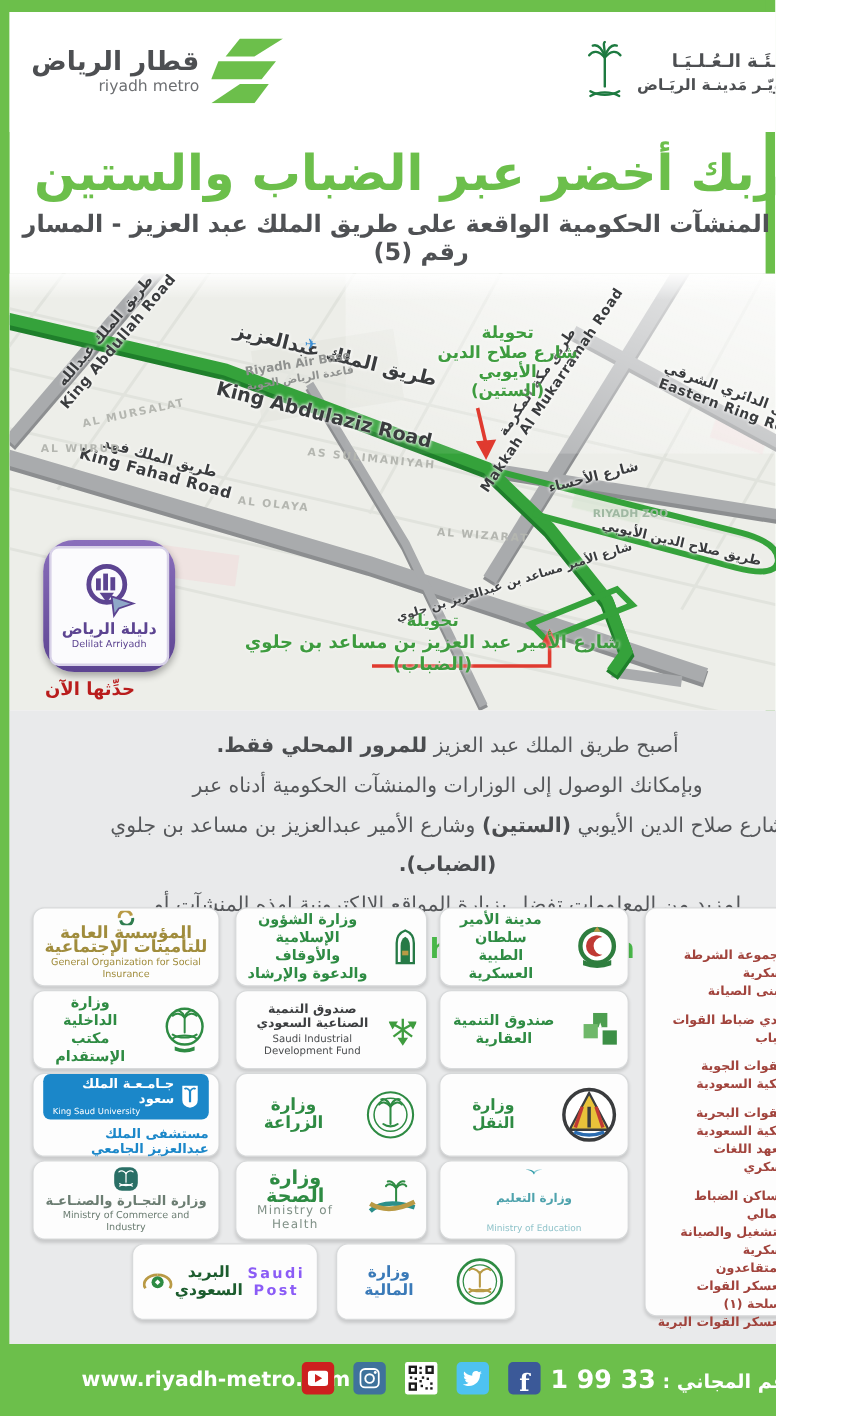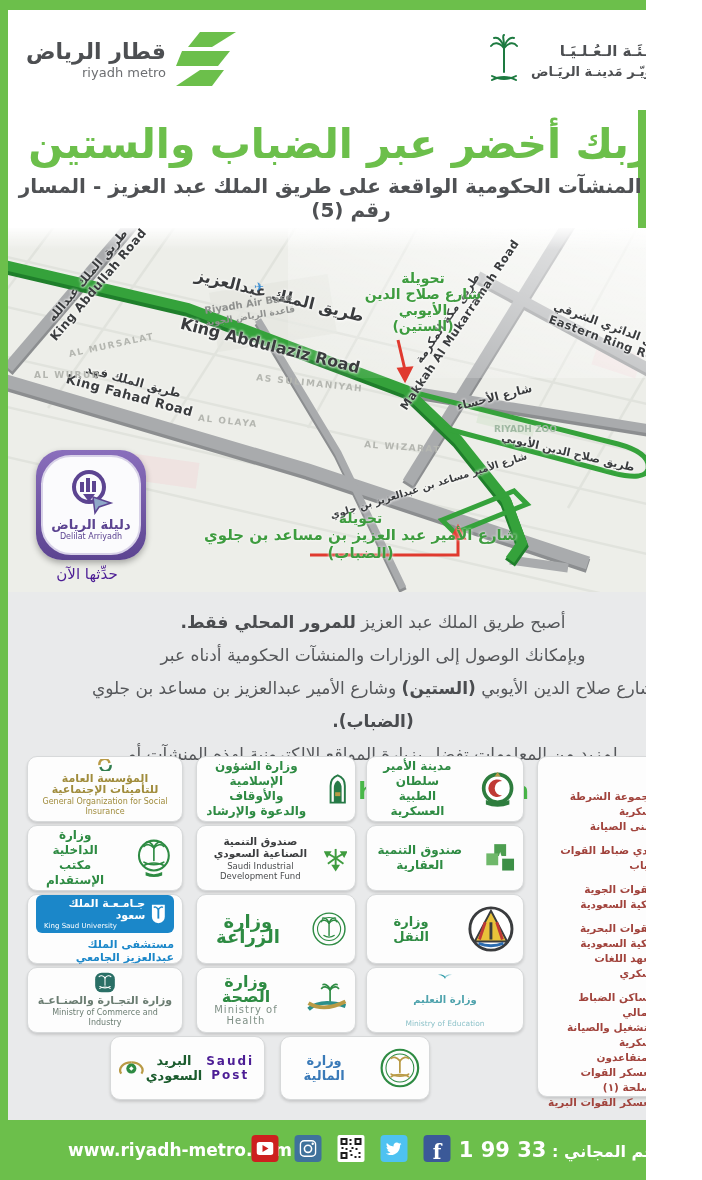--- a/index.html
+++ b/index.html
@@ -33,25 +33,25 @@
   .district{position:absolute;color:#b4b6b0;font-size:9px;letter-spacing:1.5px;font-weight:bold;white-space:nowrap;text-transform:uppercase;}
   .divert{position:absolute;text-align:center;color:#3e9c3f;font-weight:bold;text-shadow:0 0 3px #fff;}
   .divert .l1{font-size:14px;}
   .divert .l2{font-size:14px;}
   .divert .l3{font-size:14px;}
   .airbase{position:absolute;color:#8f918f;font-size:10px;font-weight:bold;text-align:center;line-height:12px;}
   .plane{position:absolute;color:#3d8fd4;font-size:12px;}
   
   .delilat{position:absolute;left:28px;top:222px;width:110px;height:110px;border-radius:26px;
     background:linear-gradient(#8a6fbc,#5c4491);padding:5px;box-shadow:0 3px 6px rgba(0,0,0,.3);}
-  .delilat-inner{width:100%;height:100%;background:#fbfbfd;border-radius:30px;border:2px solid #d8d2e8;
+  .delilat-inner{width:100%;height:100%;background:#fbfbfd;border-radius:8px;border:2px solid #d8d2e8;
     display:flex;flex-direction:column;align-items:center;justify-content:center;}
   .delilat-ar{font-size:13px;font-weight:bold;color:#5c4491;margin-top:2px;}
   .delilat-en{font-size:8px;color:#5c4491;}
-  .delilat-cta{position:absolute;left:24px;top:337px;width:110px;text-align:center;font-size:15px;font-weight:normal;color:#4c1d95;}
+  .delilat-cta{position:absolute;left:12px;top:337px;width:110px;text-align:center;font-size:15px;font-weight:bold;color:#b91c1c;}
 
   
   .lower-bg{position:absolute;left:8px;top:592px;width:686px;height:528px;background:#e9eaeb;}
   .info{position:absolute;left:8px;top:606px;width:686px;text-align:center;color:#55575a;font-size:17px;line-height:33px;padding-left:44px;}
   .info b{color:#4a4c4f;}
   .website{display:block;margin-top:4px;color:#49b749;font-weight:bold;font-size:23px;letter-spacing:.5px;text-decoration:none;}
 
   
   .directory{position:absolute;left:8px;top:756px;width:686px;height:364px;}
   .card{position:absolute;background:#fdfdfd;border:1px solid #d7d9da;border-radius:10px;
@@ -279,21 +279,21 @@
     <a class="website" href="#">www.riyadh-metro.com</a>
   </div>
 
   <div class="directory">
 
     <div class="card c1 r1 stack" style="padding-top:2px;">
       <svg width="34" height="24" viewBox="0 0 34 24">
         <path d="M6,12 A10,10 0 0 1 26,8" stroke="#b99a45" stroke-width="5" fill="none"></path>
         <path d="M28,12 A10,10 0 0 1 8,16" stroke="#2f7d4f" stroke-width="5" fill="none"></path>
       </svg>
-      <div class="txt" dir="rtl" style="color:#a08c3c;font-weight:bold;font-size:11px;line-height:11px;">المؤسسة العامة للتأمينات الإجتماعية</div>
+      <div class="txt" dir="rtl" style="color:#a08c3c;font-weight:bold;font-size:14px;line-height:11px;">المؤسسة العامة للتأمينات الإجتماعية</div>
       <div class="txt en-small" style="color:#a08c3c;">General Organization for Social Insurance</div>
     </div>
 
     <div class="card c2 r1">
       <div class="txt ar-green" dir="rtl">
         <div>وزارة الشؤون الإسلامية</div>
         <div>والأوقاف والدعوة والإرشاد</div>
       </div>
       <svg width="30" height="46" viewBox="0 0 30 46">
         <path d="M4,44 L4,18 Q4,6 15,2 Q26,6 26,18 L26,44 Z" fill="none" stroke="#267a46" stroke-width="3"></path>
@@ -377,21 +377,21 @@
         <svg width="16" height="22" viewBox="0 0 16 22">
           <path d="M1,1 L15,1 L15,14 Q15,20 8,21 Q1,20 1,14 Z" fill="#fff"></path>
           <line x1="8" y1="5" x2="8" y2="16" stroke="#1b87c9" stroke-width="2"></line>
           <path d="M8,6 C6,3 4,3 3,4 M8,6 C10,3 12,3 13,4" stroke="#1b87c9" fill="none" stroke-width="1.5"></path>
         </svg>
       </div>
       <div class="hospital" dir="rtl">مستشفى الملك عبدالعزيز الجامعي</div>
     </div>
 
     <div class="card c2 r3">
-      <div class="txt ar-green" dir="rtl" style="font-size:18px;">وزارة الزراعة</div>
+      <div class="txt ar-green" dir="rtl" style="font-size:14px;">وزارة الزراعة</div>
       <svg width="50" height="54" viewBox="0 0 50 54">
         <circle cx="25" cy="27" r="22" fill="none" stroke="#2e8b43" stroke-width="2"></circle>
         <circle cx="25" cy="27" r="16" fill="none" stroke="#2e8b43" stroke-width="1.5"></circle>
         <g stroke="#2e8b43" fill="none" stroke-width="2" stroke-linecap="round">
           <line x1="25" y1="18" x2="25" y2="36"></line>
           <path d="M25,19 C21,14 16,14 14,17"></path>
             <path d="M25,19 C29,14 34,14 36,17"></path>
           <path d="M25,18 C22,12 18,11 16,12"></path>
             <path d="M25,18 C28,12 32,11 34,12"></path>
           <path d="M18,36 C22,39 28,39 32,36"></path>
@@ -455,21 +455,21 @@
     </div>
 
     <div class="card card-post">
       <svg width="44" height="28" viewBox="0 0 44 28">
         <path d="M4,24 A20,14 0 0 1 22,4" stroke="#b99a45" stroke-width="4" fill="none"></path>
         <path d="M40,24 A20,14 0 0 0 22,4" stroke="#b99a45" stroke-width="4" fill="none"></path>
         <circle cx="22" cy="15" r="9" fill="#2e8b43"></circle>
         <path d="M18,15 L22,11 L26,15 L22,19 Z" fill="#fff"></path>
       </svg>
       <div class="txt" dir="rtl" style="color:#1c5c2e;font-weight:bold;font-size:13px;">البريد السعودي</div>
-      <div class="txt" style="color:#4c1d95;font-weight:bold;font-size:12px;letter-spacing:2px;">Saudi Post</div>
+      <div class="txt" style="color:#8b5cf6;font-weight:bold;font-size:12px;letter-spacing:2px;">Saudi Post</div>
     </div>
 
     <div class="card card-finance">
       <div class="txt" dir="rtl" style="color:#3a7ab8;font-weight:bold;font-size:13px;">وزارة المالية</div>
       <svg width="48" height="50" viewBox="0 0 48 50">
         <circle cx="24" cy="25" r="21" fill="none" stroke="#2e8b43" stroke-width="2.5"></circle>
         <circle cx="24" cy="25" r="16" fill="none" stroke="#2e8b43" stroke-width="1.2"></circle>
         <g stroke="#b99a45" fill="none" stroke-width="2" stroke-linecap="round">
           <line x1="24" y1="16" x2="24" y2="30"></line>
           <path d="M24,17 C20,12 16,12 14,14"></path>

